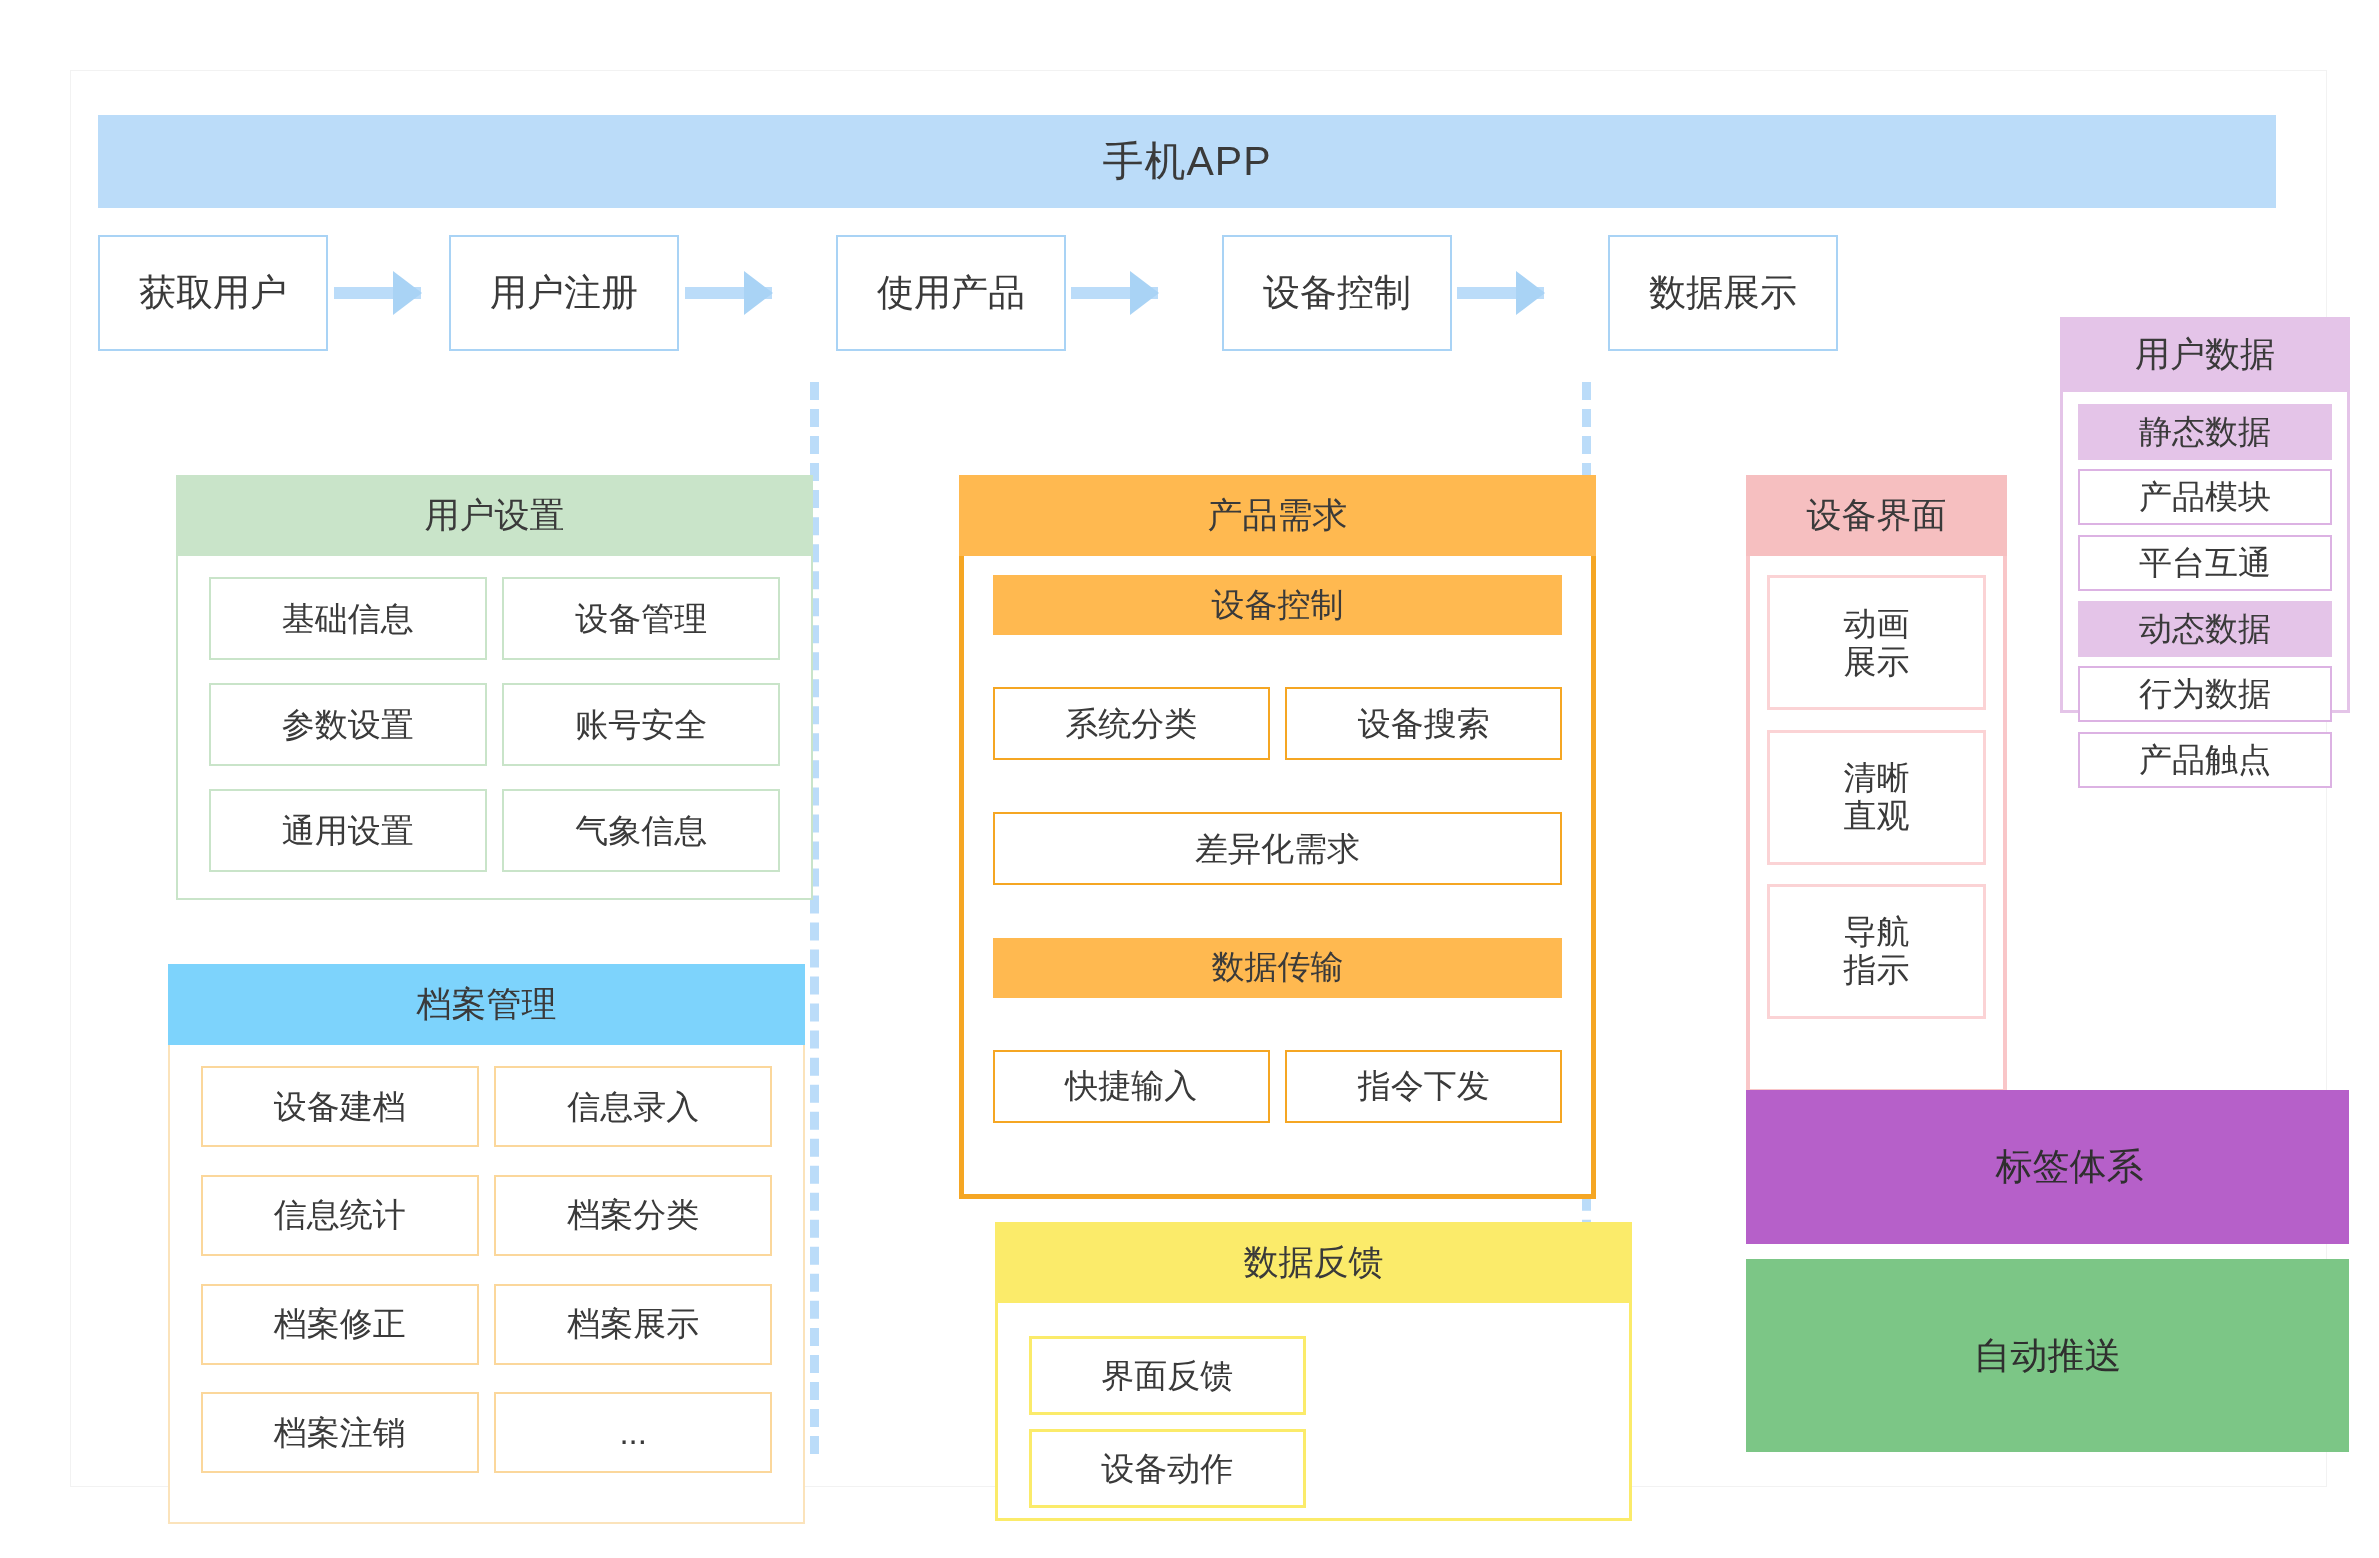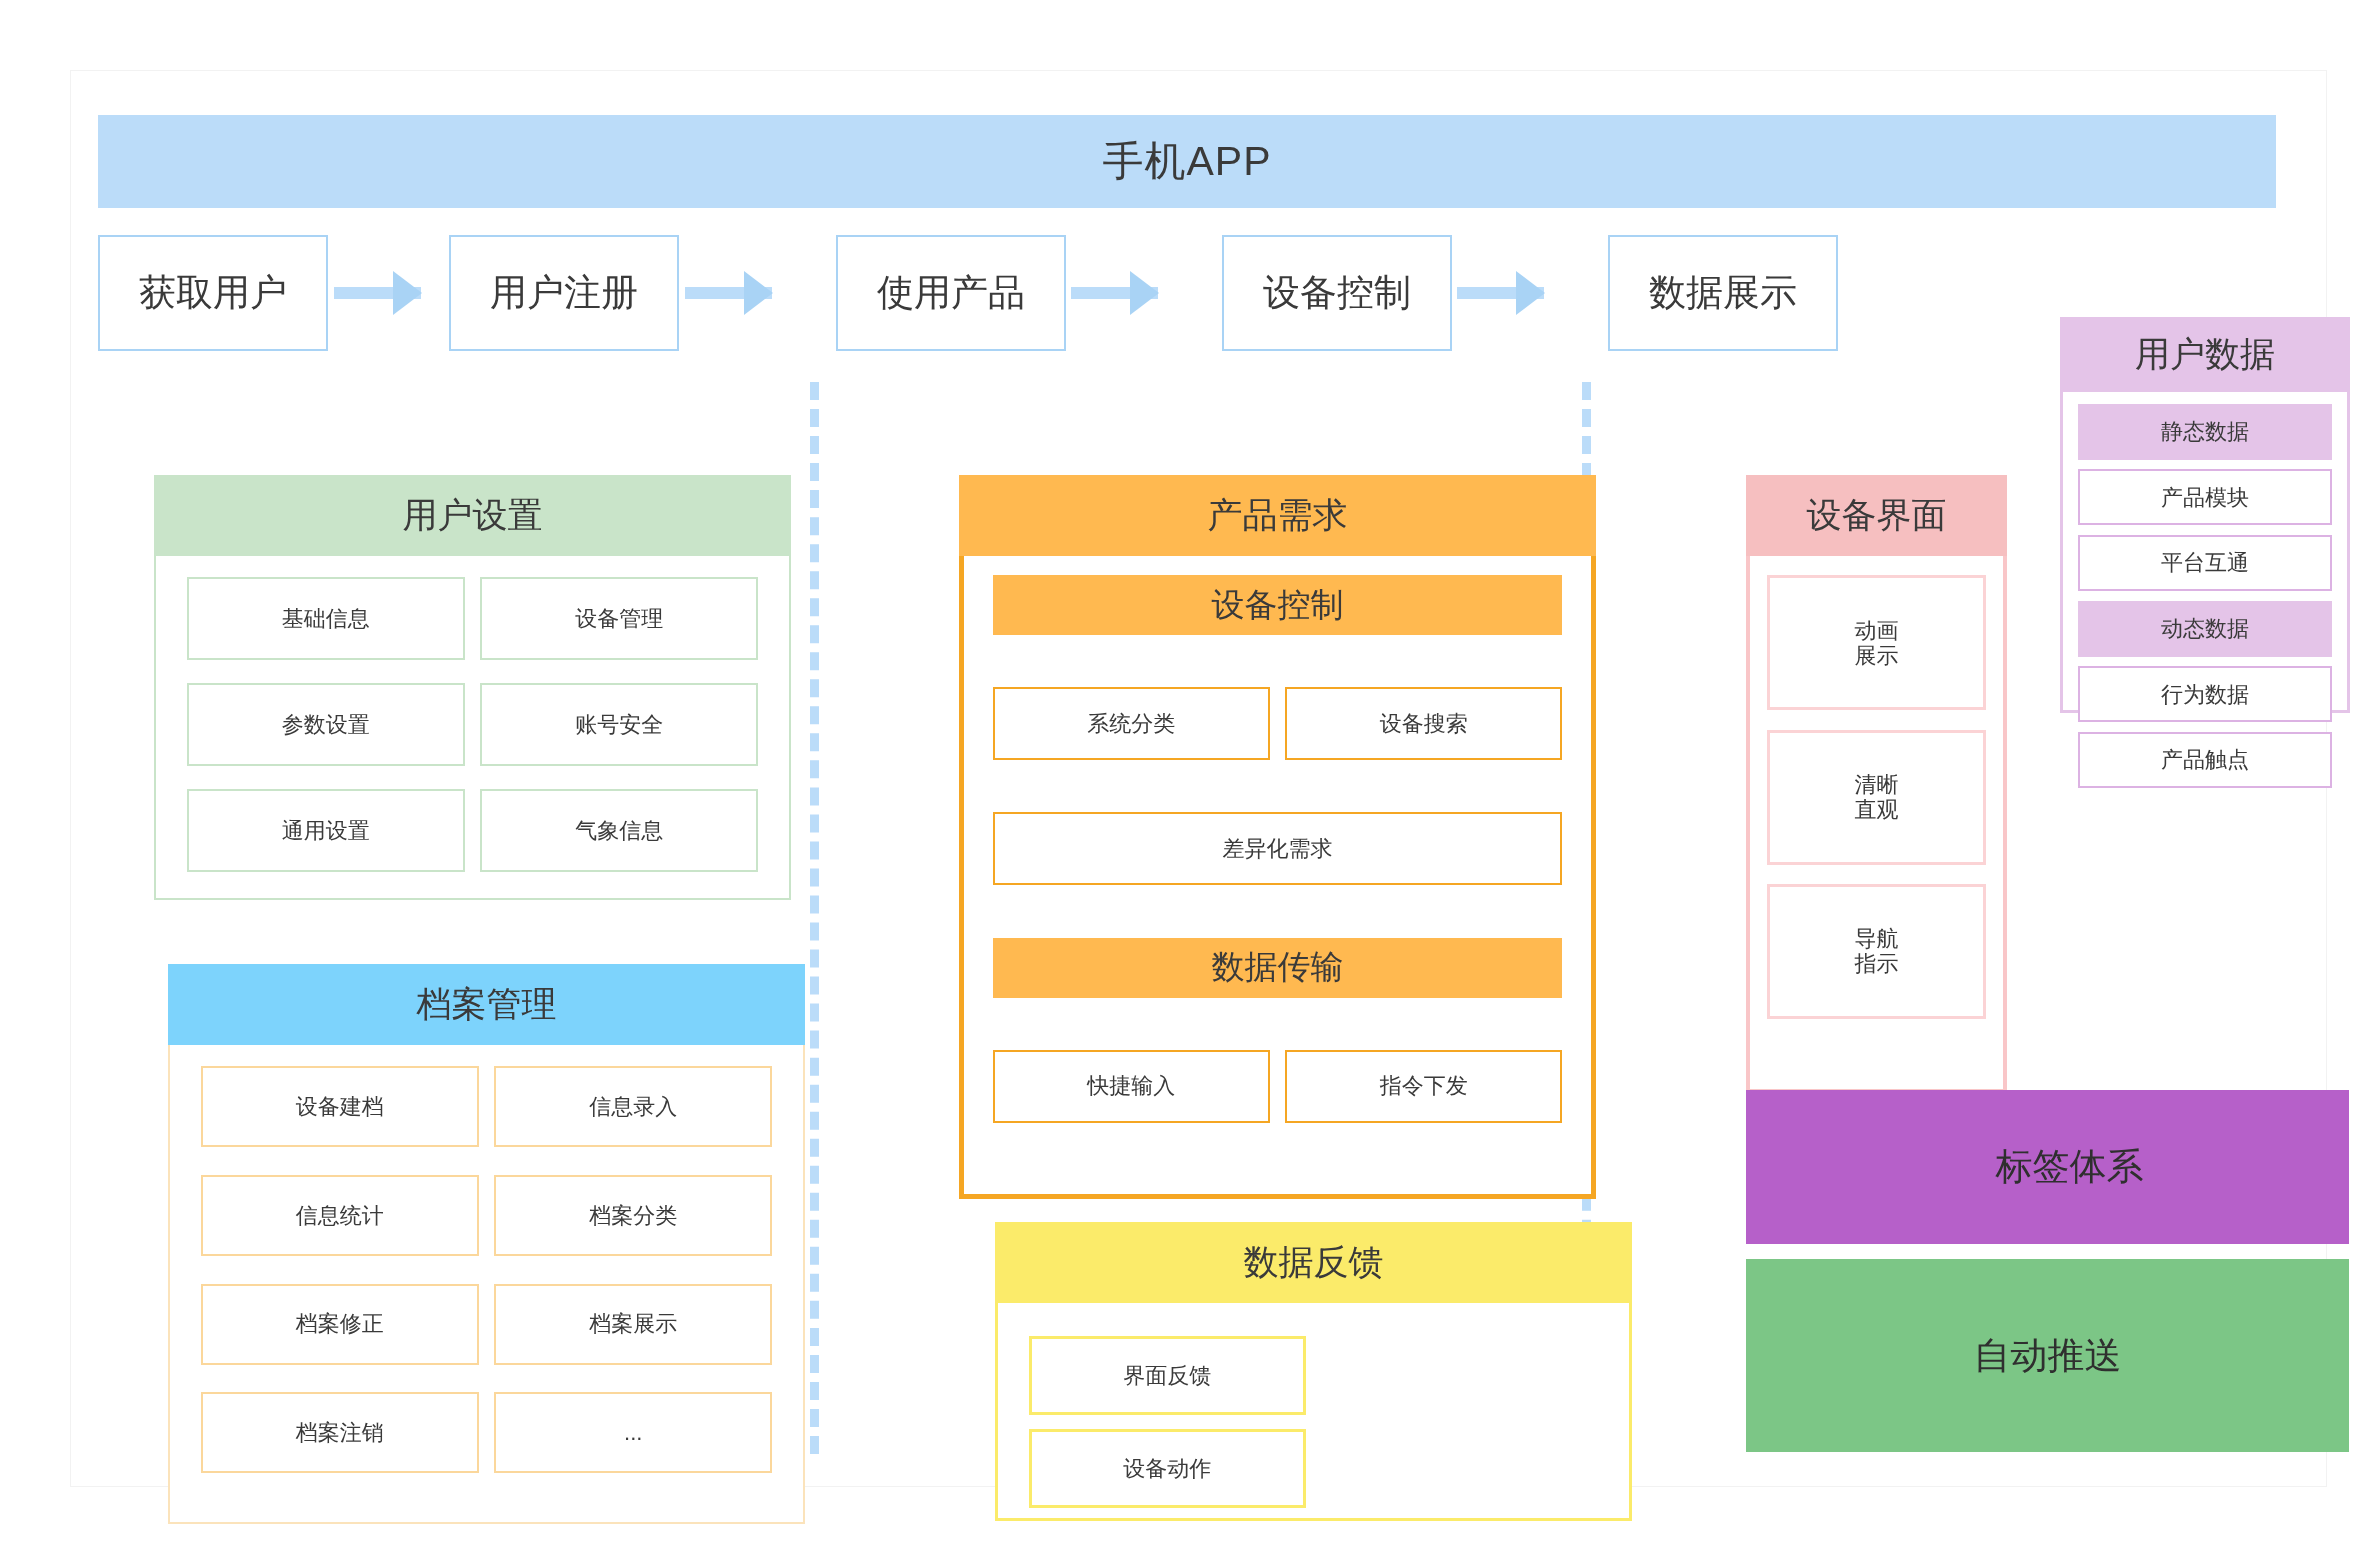--- a/index.html
+++ b/index.html
@@ -63,27 +63,27 @@
     box-sizing:border-box;
   }
   .panel-body{
     box-sizing:border-box;
     background:#ffffff;
   }
   .cell{
     box-sizing:border-box;
     background:#ffffff;
     display:flex;align-items:center;justify-content:center;
-    font-size:22px;color:#3a3a3a;
+    font-size:33px;color:#3a3a3a;
     text-align:center;
     line-height:1.15;
   }
   .grid2{display:flex;flex-wrap:wrap;}
   
-  #user-settings{left:83px;top:404px;width:637px;height:425px;}
+  #user-settings{left:105px;top:404px;width:637px;height:425px;}
   #user-settings .panel-head{height:81px;background:#c9e4c9;}
   #user-settings .panel-body{
     height:344px;border:2.9px solid #c9e4c9;border-top:none;
     padding:21px 23px;
   }
   #user-settings .cell{
     width:calc(50% - 15.4px);height:83px;margin:0 7.7px 23px 7.7px;
     border:2.9px solid #c9e4c9;
   }
   

